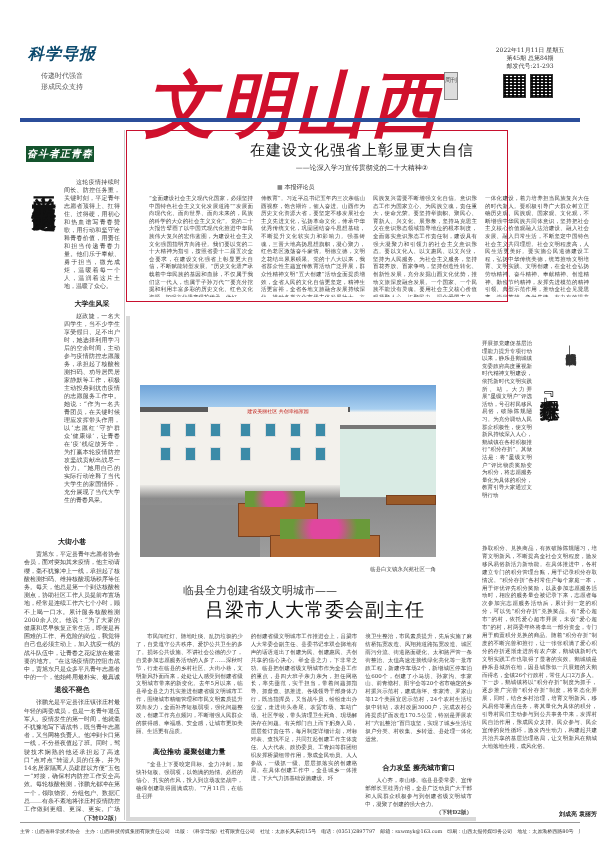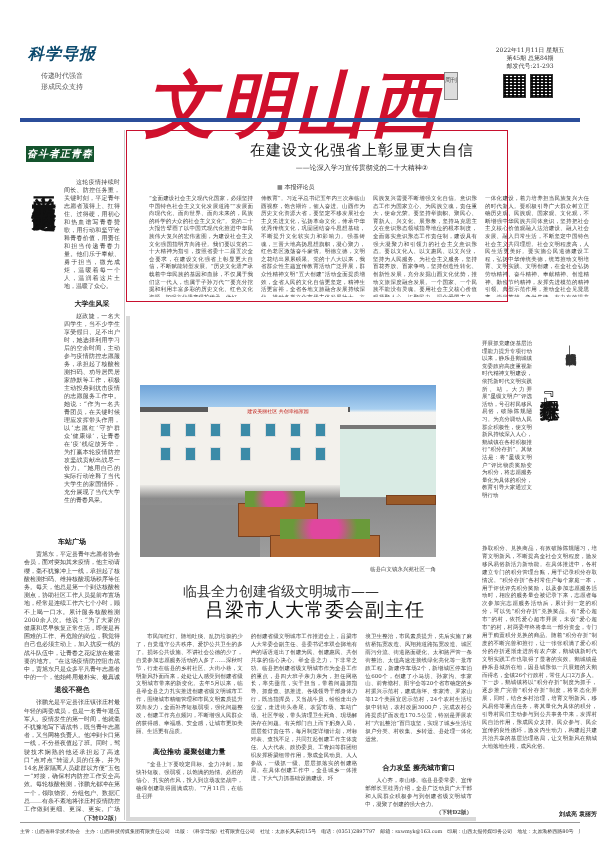--- a/index.html
+++ b/index.html
@@ -45,21 +45,21 @@
   .photo { position: absolute; left: 140px; top: 385px; width: 296px; height: 172px; overflow: hidden;
     background: linear-gradient(180deg, #6ea3d8 0%, #a8cff0 14%, #f4f4f2 16%, #eceae6 58%, #8b8b8b 66%, #9e9e9e 100%); }
   .photo .bldg { position: absolute; left: 0; top: 22px; width: 210px; height: 78px; background: #f3f1ec; border-top: 5px solid #5a5a5a; }
   .photo .bldg-sign { position: absolute; left: 68px; top: 22px; width: 140px; height: 8px; background: #f3f1ec; color: #c0201a; font-size: 5px; text-align: center; line-height: 8px; font-family: "DejaVu Sans", sans-serif; }
   .photo .win { position: absolute; width: 11px; height: 14px; background: #3b8ba8; border: 1px solid #ddd; }
   .photo .wall { position: absolute; left: 200px; top: 40px; width: 96px; height: 72px; background: #d9ebe4; border-top: 4px solid #777; }
   .photo .planter { position: absolute; background: #b36a35; border: 1px solid #7a4220; }
   .photo .flowers { position: absolute; background: radial-gradient(circle, #e0469e 30%, #6a9a3a 70%); }
   .photo .road { position: absolute; left: 0; top: 120px; width: 120px; height: 52px; background: #8a8a8a; }
   .caption { position: absolute; left: 370px; top: 566px; font-size: 5.5px; color: #444; }
-  .art2-kicker { position: absolute; left: 183px; top: 583px; font-family: "DejaVu Sans", sans-serif; font-size: 14px; color: #333; }
+  .art2-kicker { position: absolute; left: 183px; top: 583px; font-family: "DejaVu Sans", sans-serif; font-size: 11px; color: #333; }
   .art2-title { position: absolute; left: 205px; top: 597px; font-family: "DejaVu Sans", sans-serif; font-size: 19px; color: #111; letter-spacing: 1px; }
   .art2-cols { position: absolute; left: 136px; top: 633px; width: 336px; height: 182px; display: flex; gap: 8px; }
   .art2-col { flex: 1; font-size: 5.5px; line-height: 7.9px; color: #444; text-align: justify; overflow: hidden; }
   .art2-col .subhead { font-family: "DejaVu Sans", sans-serif; font-size: 7px; }
   .art2-frame { position: absolute; left: 126px; top: 316px; width: 350px; height: 505px; border-left: 4px solid #d9d9d9; border-bottom: 4px solid #d9d9d9; }
 
   
   .right-body { position: absolute; left: 482px; top: 340px; width: 50px; font-size: 5.5px; line-height: 7.6px; color: #444; text-align: justify; }
   .right-kicker { position: absolute; left: 562px; top: 345px; width: 16px; writing-mode: vertical-rl; font-family: "DejaVu Sans", sans-serif; font-size: 11px; color: #333; line-height: 16px; }
   .right-title { position: absolute; left: 538px; top: 385px; width: 24px; writing-mode: vertical-rl; font-family: "DejaVu Sans", sans-serif; font-size: 20px; color: #111; line-height: 24px; }
@@ -96,21 +96,21 @@
 
 <div class="left-col">
   <div class="col-banner">奋斗者正青春</div>
   <div class="vert-headline">平定 疫情下的青春之歌</div>
   <div class="left-body" style="top:52px;">
     <p style="text-indent:12px;height:118px;overflow:hidden;">这轮疫情持续时间长、防控任务重，关键时刻，平定青年志愿者顶得上、扛得住、过得硬，用初心和热血谱写青春赞歌，用行动和坚守诠释青春价值，用责任和担当传递青春力量。他们乐于奉献、勇于担当，微光成炬，温暖着每一个人，温润着这片土地，温暖了众心。</p>
     <div class="subhead">大学生风采</div>
     <p style="text-indent:12px;height:230px;overflow:hidden;">赵政婕，一名大四学生，当不少学生享受假日、足不出户时，她选择利用学习后的空余时间，主动参与疫情防控志愿服务，承担起了核酸检测扫码、劝导居民居家静默等工作，积极主动投身到抗击疫情的志愿服务工作中。她说：“作为一名共青团员，在关键时候理应发挥带头作用，以‘志愿红’守护群众‘健康绿’，让青春在‘疫’线绽放芳华，为打赢本轮疫情防控攻坚战贡献出战尽一份力。”她用自己的实际行动诠释了当代大学生的家国情怀，充分展现了当代大学生的青春风采。</p>
   </div>
   <div class="left-body-wide" style="top:408px;">
-    <div class="subhead">车站广场</div>
+    <div class="subhead">大街小巷</div>
     <p style="text-indent:12px;height:132px;overflow:hidden;">贾旭东，平定县青年志愿者协会会员，面对突如其来疫情，他主动请缨，毫不犹豫冲上一线，承担起了核酸检测扫码、维持核酸现场秩序等任务。每天，他总是第一个到达核酸检测点，协助社区工作人员提前布置场地，经常是连续工作六七个小时，顾不上喝一口水。累计服务核酸检测2000余人次。他说：“为了大家的健康和尽早恢复正常生活，即便是再困难的工作、再危险的岗位，我觉得自己也必须主动上，加入抗疫一线的战斗队伍中，让青春之花绽放在最需要的地方。”在这场疫情防控阻击战中，贾旭东只是众多平凡青年志愿者中的一个，他始终用最朴实、最真诚的行动为防疫贡献微薄之力，努力践行着“请党放心 强国有我”的青春誓言。</p>
     <div class="subhead">退役不褪色</div>
     <p style="text-indent:12px;height:116px;overflow:hidden;">张鹏允是平定县张庄镇张庄村最年轻的两委成员，也是一名青年退伍军人。疫情发生的第一时间，他就毫不犹豫地写下请战书，既当青年志愿者，又当网格负责人。他冲到卡口第一线，不分昼夜值起了班。同时，驾驶技术娴熟的他还承担起了高速口“点对点”转运人员的任务。并为14名居家隔离人员建群以方便“五包一”对接，确保村内防控工作安全高效。每轮核酸检测，张鹏允都冲在第一个，领取物资、分组包户、数据汇总……有条不紊地将张庄村疫情防控工作做到更细、更深、更实。广场上、小巷里、去医院的路上，那一抹“志愿红”是青春最亮丽的底色。张鹏允说：“当兵虽然退役了，但是心永不褪色。我会用自己的实际行动践行着若有战、召必回的铮铮誓言。”</p>
     <div style="text-align:right;font-weight:bold;">（下转D2版）</div>
   </div>
 </div>
 <div class="divider-v" style="left:124px;top:130px;height:690px;"></div>
 
 <div class="feature">
   <div class="feature-title">在建设文化强省上彰显更大自信</div>

